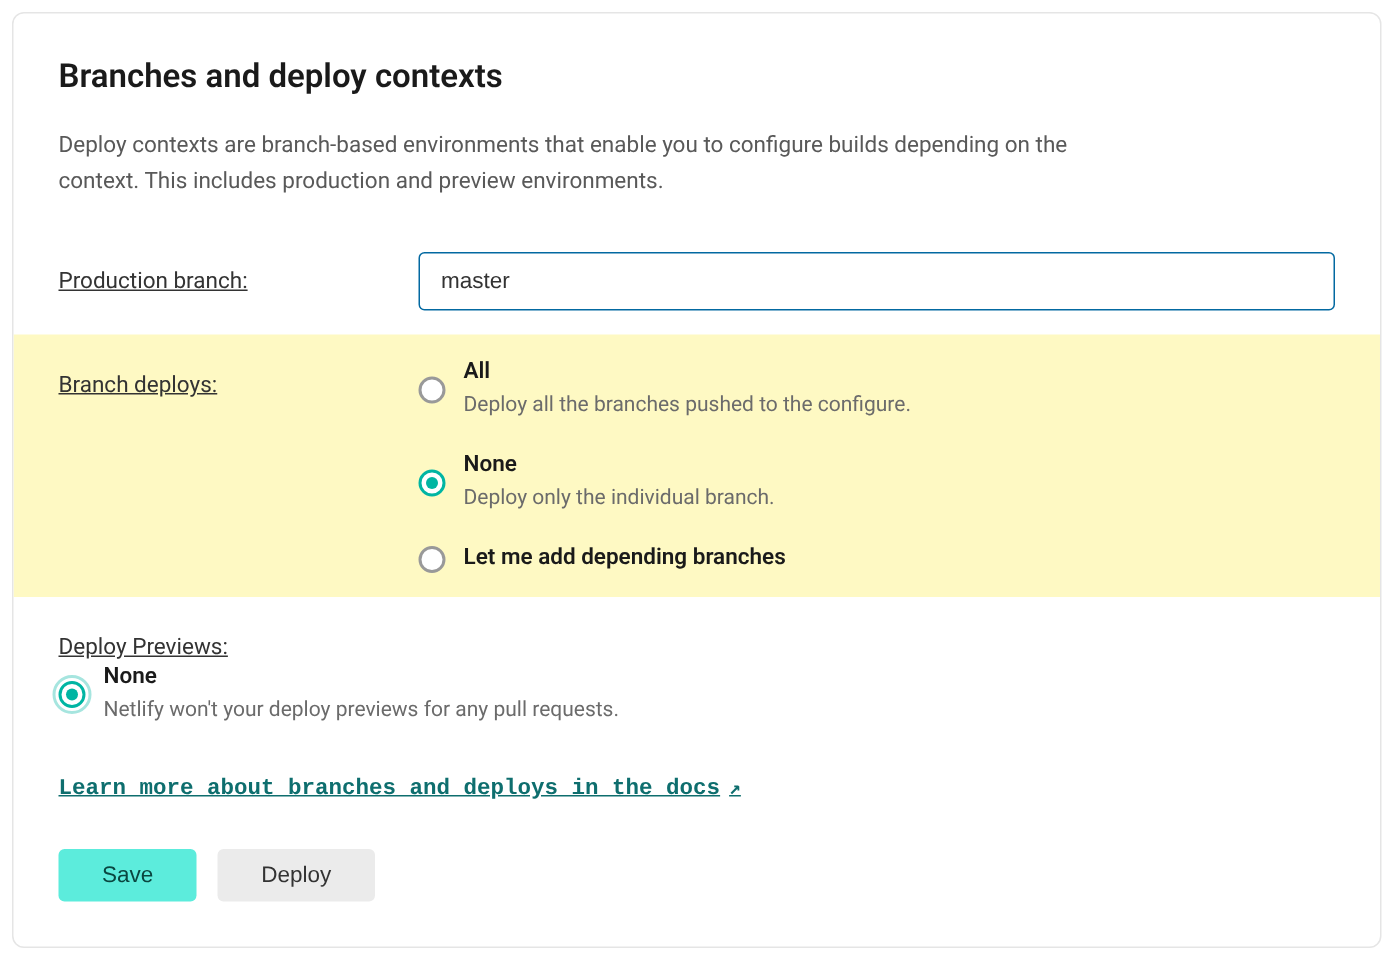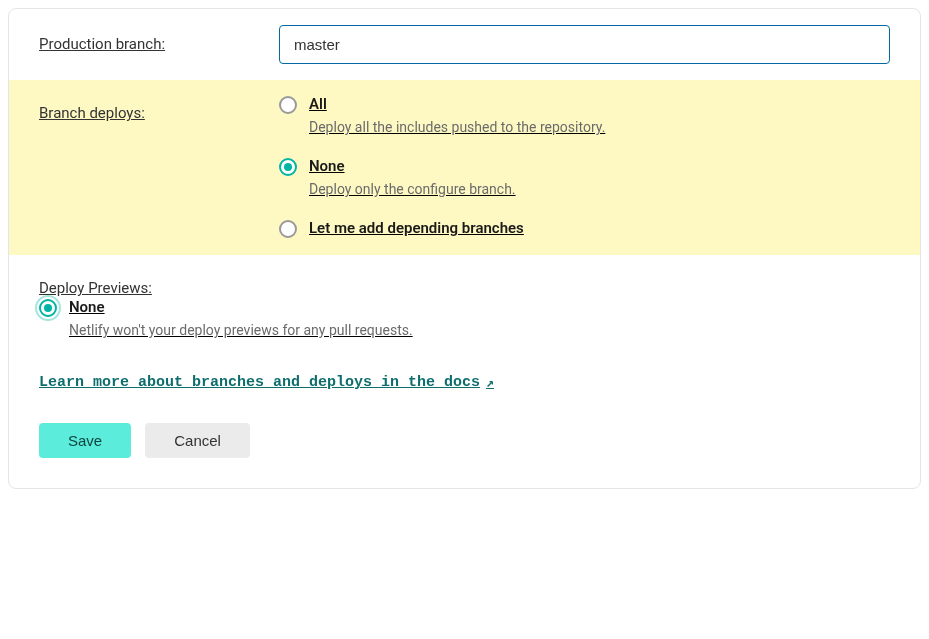--- a/index.html
+++ b/index.html
@@ -57,24 +57,23 @@
       width: 100%;
       padding: 10px 14px;
       font-size: 15px;
       border: 1px solid #0369a1;
       border-radius: 4px;
       color: #333;
       outline: none;
     }
     .radio-option {
       display: flex;
-      align-items: flex-start;
+      align-items: center;
       margin-bottom: 18px;
       cursor: pointer;
-      text-decoration: underline;
     }
     .radio-option:last-child {
       margin-bottom: 4px;
     }
     .radio-circle {
       width: 18px;
       height: 18px;
       border: 2px solid #999;
       border-radius: 50%;
       flex-shrink: 0;
@@ -163,43 +162,47 @@
       color: #333;
     }
     .row-production { padding-top: 16px; padding-bottom: 16px; }
     .row-branch { padding-top: 14px; padding-bottom: 12px; }
     .row-previews { padding-top: 14px; padding-bottom: 10px; flex-direction: column; }
   </style>
 </head>
 <body>
 
 <div class="card">
+  <div class="card-header">
+    <h2>Branches and deploy contexts</h2>
+    <p class="description">Deploy contexts are branch-based environments that enable you to configure builds depending on the context. This includes production and preview environments.</p>
+  </div>
 
   <div class="form-row row-production">
     <div class="form-label">Production branch:</div>
     <div class="form-content">
       <input type="text" class="text-input" value="master" style="">
     </div>
   </div>
 
   <div class="form-row bg-alt row-branch">
     <div class="form-label">Branch deploys:</div>
     <div class="form-content">
       <div class="radio-option">
         <div class="radio-circle"></div>
         <div class="radio-text">
           <div class="radio-label">All</div>
-          <div class="radio-desc">Deploy all the includes pushed to the repository.</div>
+          <div class="radio-desc">Deploy all the branches pushed to the configure.</div>
         </div>
       </div>
       <div class="radio-option">
         <div class="radio-circle selected"></div>
         <div class="radio-text">
           <div class="radio-label">None</div>
-          <div class="radio-desc">Deploy only the configure branch.</div>
+          <div class="radio-desc">Deploy only the individual branch.</div>
         </div>
       </div>
       <div class="radio-option">
         <div class="radio-circle"></div>
         <div class="radio-text">
           <div class="radio-label">Let me add depending branches</div>
         </div>
       </div>
     </div>
   </div>
@@ -219,15 +222,15 @@
 
   <div class="link-row">
     <a class="doc-link">
       <span>Learn more about branches and deploys in the docs</span>
       <span class="external-icon">↗</span>
     </a>
   </div>
 
   <div class="actions">
     <button class="btn btn-primary">Save</button>
-    <button class="btn btn-secondary">Cancel</button>
+    <button class="btn btn-secondary">Deploy</button>
   </div>
 </div>
 
 </body></html>

